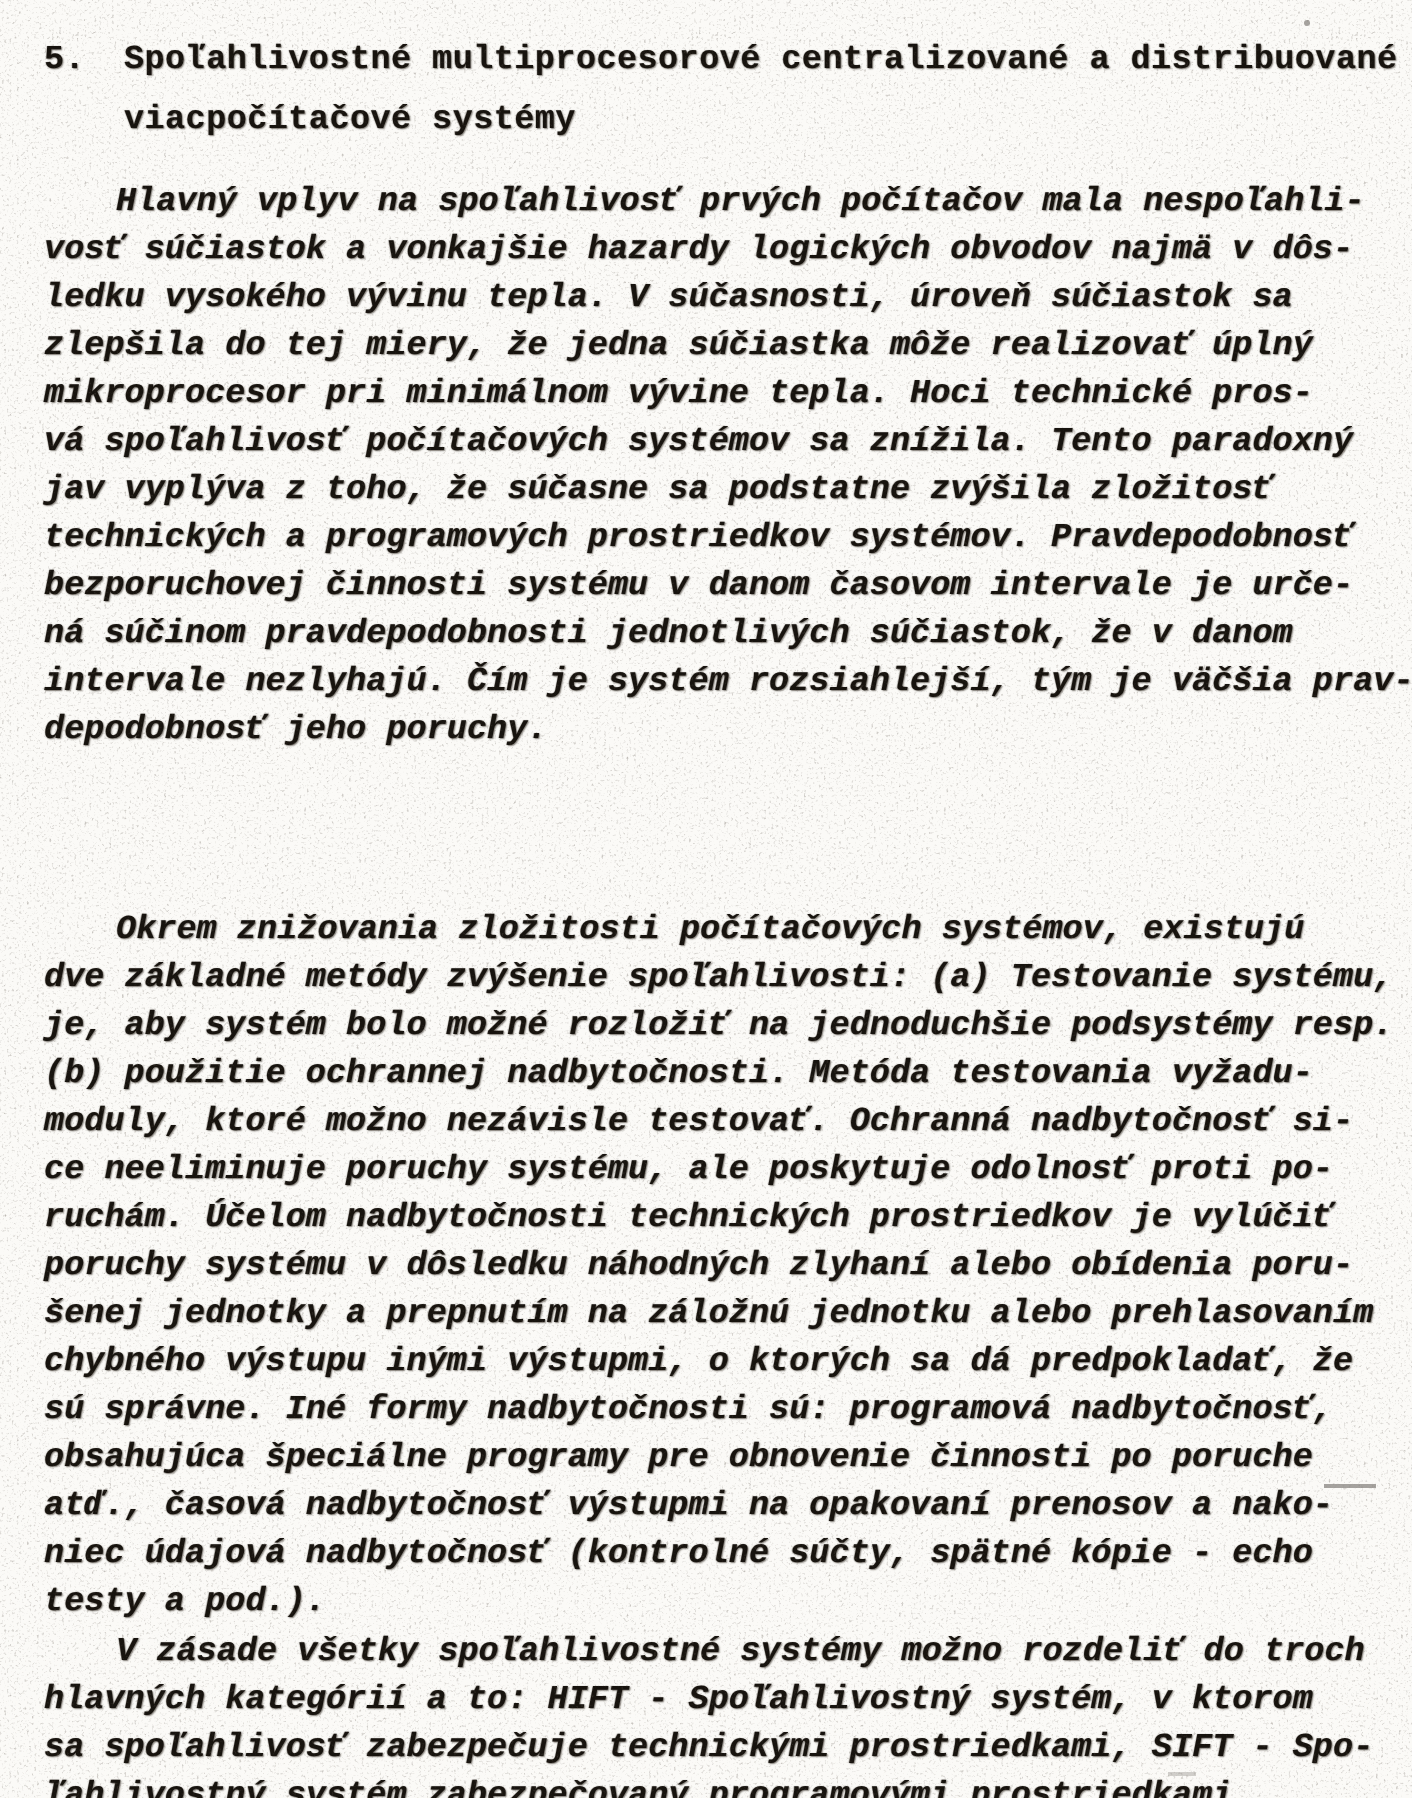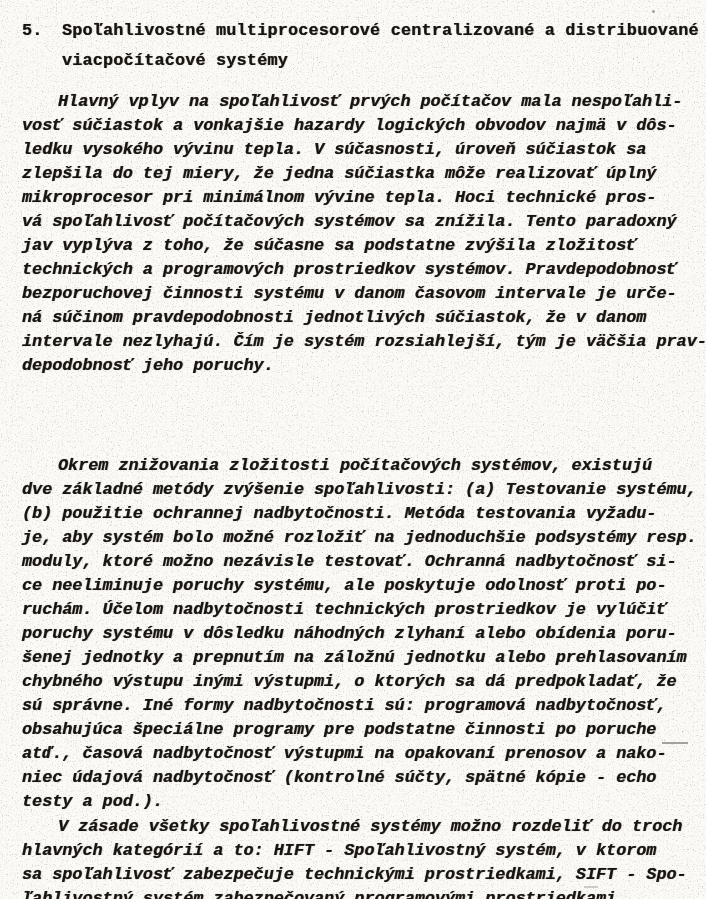--- a/index.html
+++ b/index.html
@@ -70,30 +70,30 @@
       <div class="line">jav vyplýva z toho, že súčasne sa podstatne zvýšila zložitosť</div>
       <div class="line">technických a programových prostriedkov systémov. Pravdepodobnosť</div>
       <div class="line">bezporuchovej činnosti systému v danom časovom intervale je urče-</div>
       <div class="line">ná súčinom pravdepodobnosti jednotlivých súčiastok, že v danom</div>
       <div class="line">intervale nezlyhajú. Čím je systém rozsiahlejší, tým je väčšia prav-</div>
       <div class="line">depodobnosť jeho poruchy.</div>
     </div>
   <div id="p2" class="para">
       <div class="line">Okrem znižovania zložitosti počítačových systémov, existujú</div>
       <div class="line">dve základné metódy zvýšenie spoľahlivosti: (a) Testovanie systému,</div>
+      <div class="line">je, aby systém bolo možné rozložiť na jednoduchšie podsystémy resp.</div>
       <div class="line">(b) použitie ochrannej nadbytočnosti. Metóda testovania vyžadu-</div>
-      <div class="line">je, aby systém bolo možné rozložiť na jednoduchšie podsystémy resp.</div>
       <div class="line">moduly, ktoré možno nezávisle testovať. Ochranná nadbytočnosť si-</div>
       <div class="line">ce neeliminuje poruchy systému, ale poskytuje odolnosť proti po-</div>
       <div class="line">ruchám. Účelom nadbytočnosti technických prostriedkov je vylúčiť</div>
       <div class="line">poruchy systému v dôsledku náhodných zlyhaní alebo obídenia poru-</div>
       <div class="line">šenej jednotky a prepnutím na záložnú jednotku alebo prehlasovaním</div>
       <div class="line">chybného výstupu inými výstupmi, o ktorých sa dá predpokladať, že</div>
       <div class="line">sú správne. Iné formy nadbytočnosti sú: programová nadbytočnosť,</div>
-      <div class="line">obsahujúca špeciálne programy pre podstatne činnosti po poruche</div>
+      <div class="line">obsahujúca špeciálne programy pre obnovenie činnosti po poruche</div>
       <div class="line">atď., časová nadbytočnosť výstupmi na opakovaní prenosov a nako-</div>
       <div class="line">niec údajová nadbytočnosť (kontrolné súčty, spätné kópie - echo</div>
       <div class="line">testy a pod.).</div>
     </div>
   <div id="p3" class="para">
       <div class="line">V zásade všetky spoľahlivostné systémy možno rozdeliť do troch</div>
       <div class="line">hlavných kategórií a to: HIFT - Spoľahlivostný systém, v ktorom</div>
       <div class="line">sa spoľahlivosť zabezpečuje technickými prostriedkami, SIFT - Spo-</div>
       <div class="line">ľahlivostný systém zabezpečovaný programovými prostriedkami</div>
     </div>

